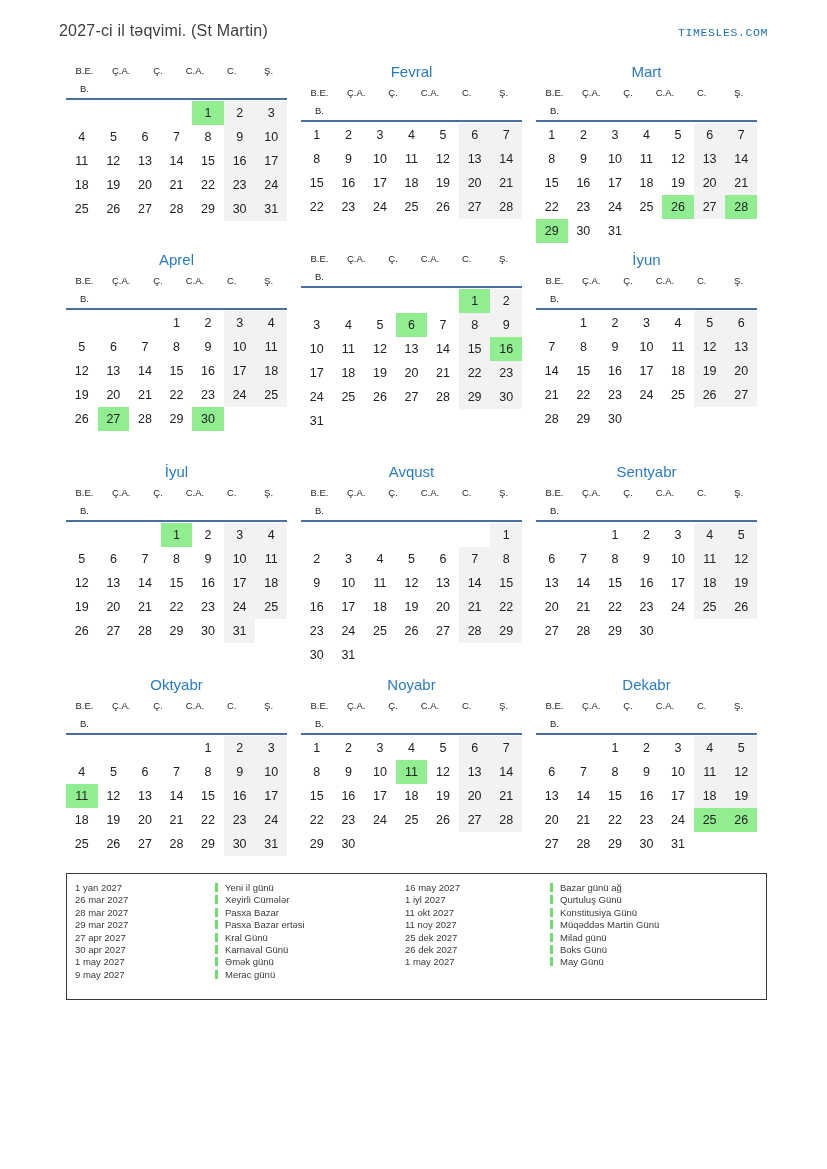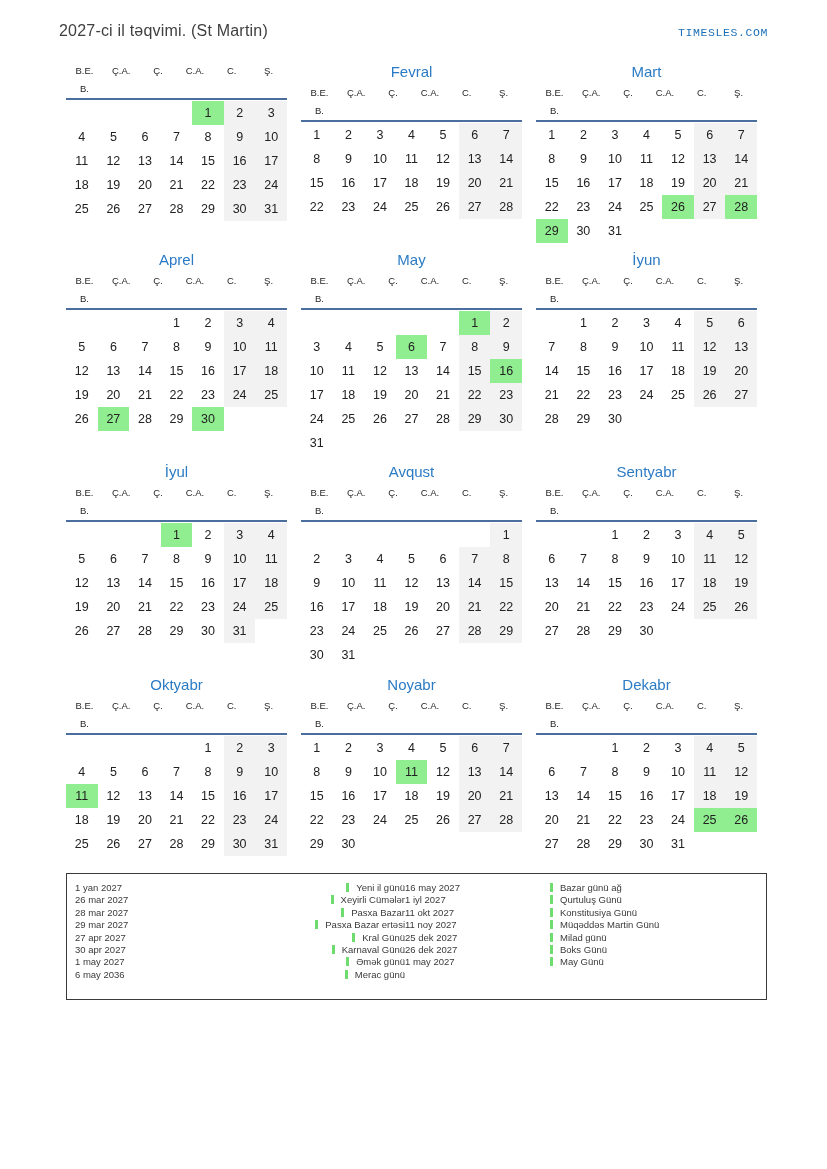--- a/index.html
+++ b/index.html
@@ -47,21 +47,21 @@
   .day.holiday { background: #90ee90; }
   .legend-box {
     margin: 17px 0 0 66px; width: 701px;
     border: 1px solid #3a3a3a;
     padding: 8px 0 18px 0;
     display: flex;
   }
   .legend-group { display: flex; }
   .legend-col { display: flex; flex-direction: column; }
   .lg1-dates { width: 148px; padding-left: 8px; }
-  .lg1-names { width: 190px; text-align: right; }
+  .lg1-names { width: 190px; }
   .lg2-dates { width: 145px; }
   .lg2-names { width: 200px; }
   .l-row { height: 12.4px; line-height: 12.4px; font-size: 9.5px; color: #3a3a3a; white-space: nowrap; }
   .l-bar {
     display: inline-block; width: 3px; height: 9px;
     background: #6fdc6f; margin-right: 7px; vertical-align: -1px;
   }
 </style>
 </head>
 <body>
@@ -258,21 +258,20 @@
         <div class="day">26</div>
         <div class="day holiday">27</div>
         <div class="day">28</div>
         <div class="day">29</div>
         <div class="day holiday">30</div>
         <div class="day"></div>
         <div class="day"></div>
       </div>
     </div>
     <div class="month">
-      <div class="month-title">May</div>
       <div class="wk-row">
         <span class="wk">B.E.</span>
         <span class="wk">Ç.A.</span>
         <span class="wk">Ç.</span>
         <span class="wk">C.A.</span>
         <span class="wk">C.</span>
         <span class="wk">Ş.</span>
         <span class="wk">B.</span>
       </div>
       <div class="rule"></div>
@@ -683,21 +682,21 @@
 <div class="legend-box">
     <div class="legend-group">
       <div class="legend-col lg1-dates">
         <div class="l-row">1 yan 2027</div>
         <div class="l-row">26 mar 2027</div>
         <div class="l-row">28 mar 2027</div>
         <div class="l-row">29 mar 2027</div>
         <div class="l-row">27 apr 2027</div>
         <div class="l-row">30 apr 2027</div>
         <div class="l-row">1 may 2027</div>
-        <div class="l-row">6 may 2036</div>
+        <div class="l-row">9 may 2027</div>
       </div>
       <div class="legend-col lg1-names">
         <div class="l-row"><span class="l-bar"></span><span>Yeni il günü</span></div>
         <div class="l-row"><span class="l-bar"></span><span>Xeyirli Cümələr</span></div>
         <div class="l-row"><span class="l-bar"></span><span>Pasxa Bazar</span></div>
         <div class="l-row"><span class="l-bar"></span><span>Pasxa Bazar ertəsi</span></div>
         <div class="l-row"><span class="l-bar"></span><span>Kral Günü</span></div>
         <div class="l-row"><span class="l-bar"></span><span>Karnaval Günü</span></div>
         <div class="l-row"><span class="l-bar"></span><span>Əmək günü</span></div>
         <div class="l-row"><span class="l-bar"></span><span>Merac günü</span></div>

